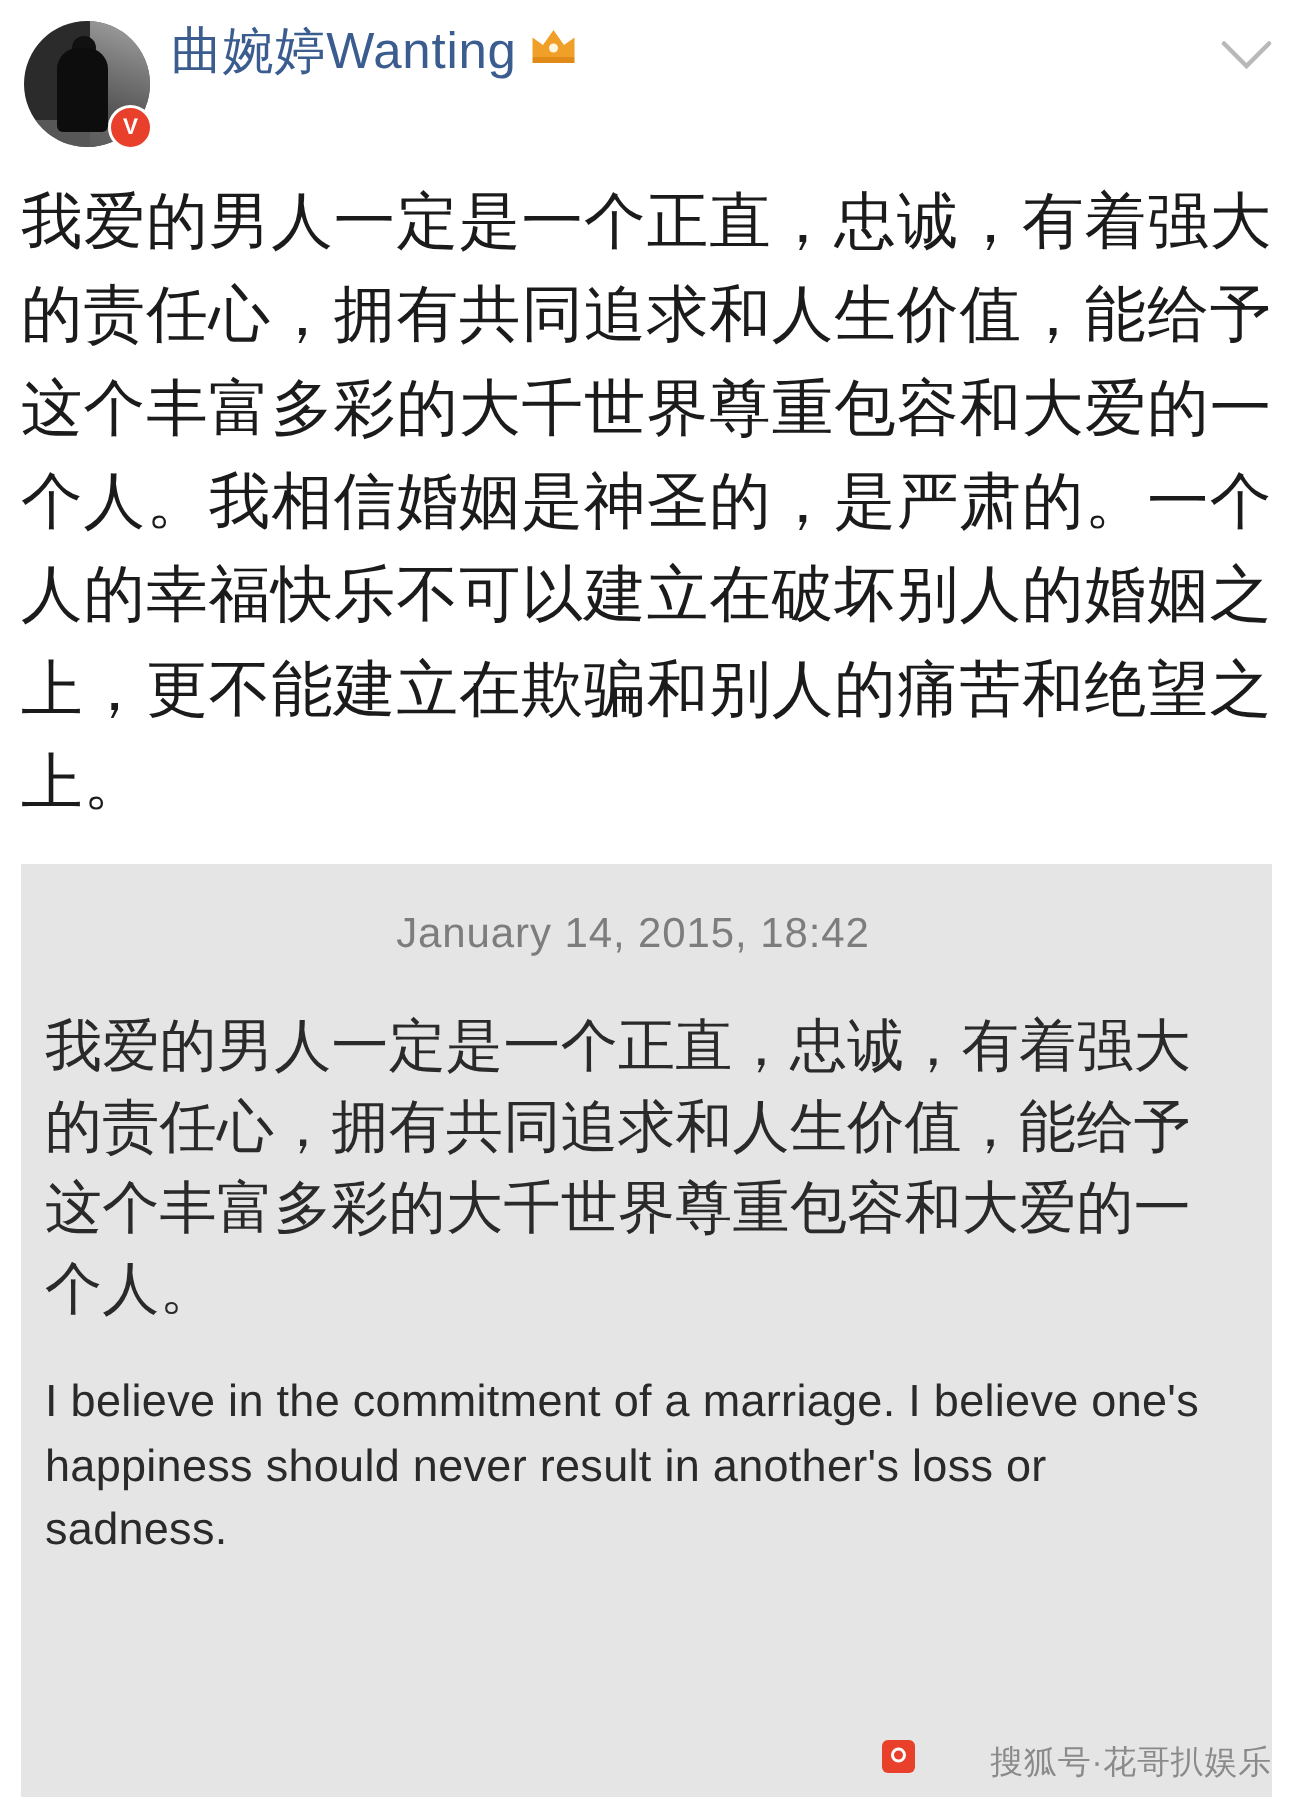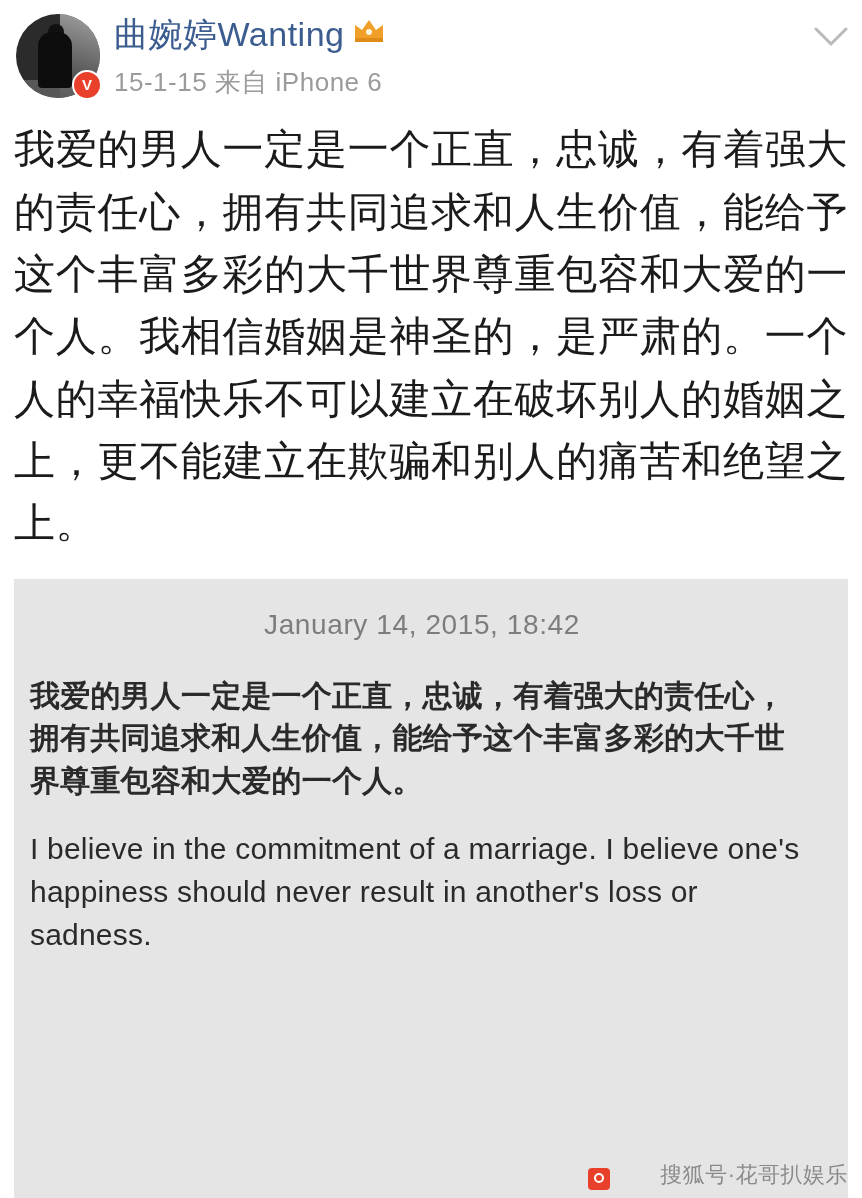--- a/index.html
+++ b/index.html
@@ -154,37 +154,36 @@
     letter-spacing: .6px;
     margin-bottom: 34px;
   }
   .note-en {
     font-size: 30px;
     line-height: 1.42;
     color: #2a2a2a;
     letter-spacing: .2px;
   }
   .note-cn {
-    font-size: 30px;
+    font-size: 38px;
     line-height: 1.42;
     color: #2a2a2a;
     letter-spacing: .2px;
-    font-weight: bold;
   }
   .note-gap {
     height: 26px;
   }
 
   
   .watermark {
     position: absolute;
     right: 14px;
     bottom: 8px;
     display: flex;
-    align-items: flex-end;
+    align-items: flex-start;
     font-size: 22px;
     color: #8a8a8a;
     letter-spacing: .5px;
     gap: 44px;
   }
   .wm-logo {
     width: 22px;
     height: 22px;
     border-radius: 4px;
     background: #e8402a;
@@ -222,25 +221,20 @@
     <div class="name-row">
       <span class="username">曲婉婷Wanting</span>
       <span class="crown-icon">
         <svg viewBox="0 0 34 28" width="34" height="28" aria-hidden="true">
           <path d="M3 22 L3 9 L10 14 L17 4 L24 14 L31 9 L31 22 Z" fill="#f0a028"></path>
           <rect x="3" y="22" width="28" height="4" fill="#e08a18"></rect>
           <circle cx="17" cy="16" r="3" fill="#fff6e0"></circle>
         </svg>
       </span>
     </div>
-    <div class="meta-row">
-      <span>15-1-15</span>
-      <span class="meta-source">来自</span>
-      <span class="meta-source">iPhone 6</span>
-    </div>
   </div>
 
   <span class="chevron">
     <svg viewBox="0 0 34 22" width="34" height="22" aria-hidden="true">
       <path d="M2 3 L17 18 L32 3" stroke="#b9b9b9" stroke-width="3" fill="none" stroke-linecap="round"></path>
     </svg>
   </span>
 </div>
 
 <div class="post-body">我爱的男人一定是一个正直，忠诚，有着强大的责任心，拥有共同追求和人生价值，能给予这个丰富多彩的大千世界尊重包容和大爱的一个人。我相信婚姻是神圣的，是严肃的。一个人的幸福快乐不可以建立在破坏别人的婚姻之上，更不能建立在欺骗和别人的痛苦和绝望之上。</div>

